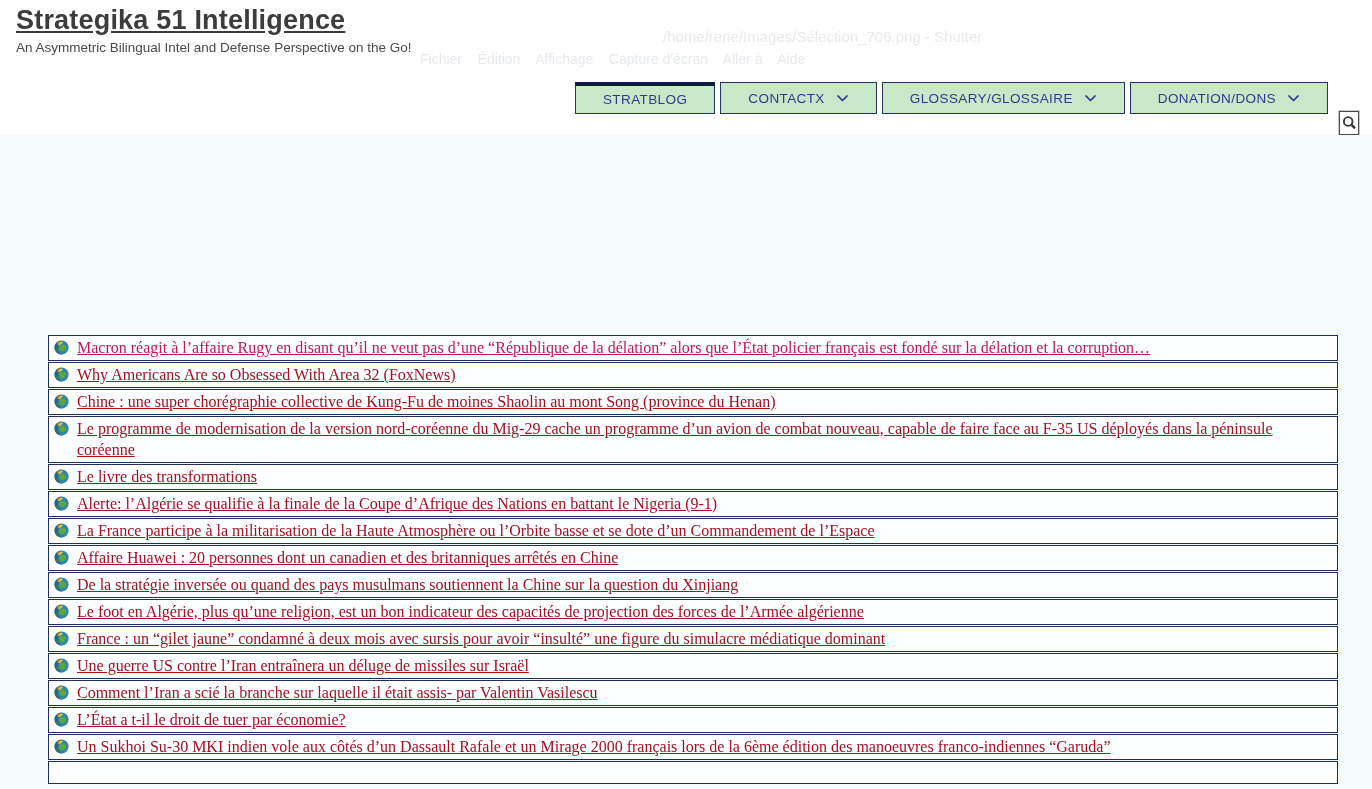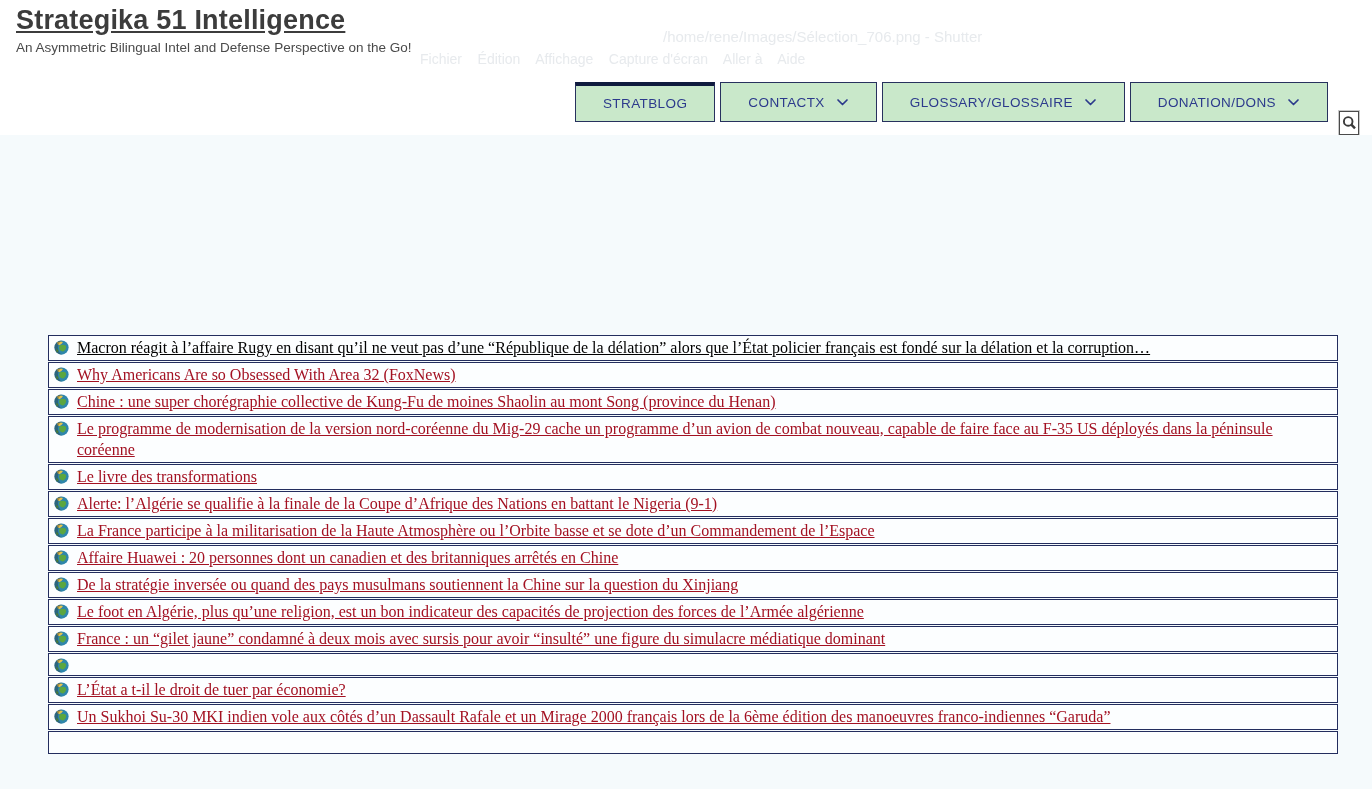--- a/index.html
+++ b/index.html
@@ -12,42 +12,42 @@
   .site-title { position:absolute; top:5px; left:16px; font-size:27px; font-weight:700;
                 color:#3c3c3c; text-decoration:underline; letter-spacing:0.2px; }
   .tagline { position:absolute; top:40px; left:16px; font-size:13.5px; color:#4a4a4a; }
 
   .ghost { position:absolute; color:#e7eaed; white-space:pre; pointer-events:none; }
   .ghost-1 { top:28px; left:632px; font-size:15px;margin-left:31px; }
   .ghost-2 { top:51px; left:388px; font-size:14px;margin-left:32px; }
 
   
   .nav { position:absolute; top:82px; right:44px; display:flex; gap:5px; align-items:flex-start; }
-  .nav-btn { height:40px; display:flex; align-items:center; justify-content:center; gap:9px;
+  .nav-btn { height:32px; display:flex; align-items:center; justify-content:center; gap:9px;
              background:#c9e8ca; border:1px solid #27315e; color:#2c3a8c;
              font-size:13.5px; letter-spacing:0.4px; padding:0 27px; cursor:pointer;
              font-family:"Liberation Sans", sans-serif; }
   .nav-btn.active { border-top:4px solid #0f1b3e; }
   .chev { display:inline-block; line-height:0; margin-left:2px; }
 
   .search-box { position:absolute; top:111px; right:13px; width:20px; height:24px;
                 background:#ffffff; border:1px solid #4a4a4a; outline:1px solid #c9c9c9;
                 display:flex; align-items:center; justify-content:center; cursor:pointer; }
 
   
   .main { position:absolute; top:135px; left:0; width:100%; height:654px; background:#f5fafc; }
 
   .post-list { position:absolute; top:200px; left:48px; width:1290px; }
   .post-row { background:#fcfeff; border:1.5px solid #232d5e; margin-bottom:1px;
               padding:1px 6px 2px 5px; display:flex; align-items:flex-start; gap:8px;
               min-height:23px; }
   .globe { flex:0 0 auto; margin-top:3px; }
   .post-link { font-family:"Liberation Serif", serif; font-size:16px; line-height:21px;
                color:#a31122; text-decoration:underline; cursor:pointer; }
-  .post-link.visited { color:#000000; }
+  .post-link.visited { color:#be185d; }
 </style>
 </head>
 <body>
 
 <div class="page">
 
   <div class="header">
     <span class="ghost ghost-1">/home/rene/Images/Sélection_706.png - Shutter</span>
     <span class="ghost ghost-2">Fichier    Édition    Affichage    Capture d'écran    Aller à    Aide</span>
 
@@ -232,20 +232,33 @@
         <div class="post-row">
     <span class="globe" style="line-height:0;">
       <svg width="15" height="15" viewBox="0 0 20 20">
         <circle cx="10" cy="10" r="9.5" fill="#2e86ab"></circle>
         <path d="M4 3 Q8 1 12 2.5 Q10 6 7 7 Q4 6 4 3Z" fill="#e8c34b"></path>
         <path d="M8 7 Q13 5 16 8 Q17 12 13 15 Q9 16 7 12 Q6 9 8 7Z" fill="#5ba63f"></path>
         <path d="M3 12 Q5 12 6 14 Q5 17 3.5 16 Q2.5 14 3 12Z" fill="#5ba63f"></path>
         <path d="M10 .5 A9.5 9.5 0 0 0 10 19.5 A12 12 0 0 1 10 .5Z" fill="rgba(40,40,40,0.35)"></path>
       </svg>
     </span>
+    <a class="post-link">Une guerre US contre l’Iran entraînera un déluge de missiles sur Israël</a>
+  </div>
+        <div class="post-row">
+    <span class="globe" style="line-height:0;">
+      <svg width="15" height="15" viewBox="0 0 20 20">
+        <circle cx="10" cy="10" r="9.5" fill="#2e86ab"></circle>
+        <path d="M4 3 Q8 1 12 2.5 Q10 6 7 7 Q4 6 4 3Z" fill="#e8c34b"></path>
+        <path d="M8 7 Q13 5 16 8 Q17 12 13 15 Q9 16 7 12 Q6 9 8 7Z" fill="#5ba63f"></path>
+        <path d="M3 12 Q5 12 6 14 Q5 17 3.5 16 Q2.5 14 3 12Z" fill="#5ba63f"></path>
+        <path d="M10 .5 A9.5 9.5 0 0 0 10 19.5 A12 12 0 0 1 10 .5Z" fill="rgba(40,40,40,0.35)"></path>
+      </svg>
+    </span>
+    <a class="post-link">Comment l’Iran a scié la branche sur laquelle il était assis- par Valentin Vasilescu</a>
   </div>
         <div class="post-row">
     <span class="globe" style="line-height:0;">
       <svg width="15" height="15" viewBox="0 0 20 20">
         <circle cx="10" cy="10" r="9.5" fill="#2e86ab"></circle>
         <path d="M4 3 Q8 1 12 2.5 Q10 6 7 7 Q4 6 4 3Z" fill="#e8c34b"></path>
         <path d="M8 7 Q13 5 16 8 Q17 12 13 15 Q9 16 7 12 Q6 9 8 7Z" fill="#5ba63f"></path>
         <path d="M3 12 Q5 12 6 14 Q5 17 3.5 16 Q2.5 14 3 12Z" fill="#5ba63f"></path>
         <path d="M10 .5 A9.5 9.5 0 0 0 10 19.5 A12 12 0 0 1 10 .5Z" fill="rgba(40,40,40,0.35)"></path>
       </svg>

